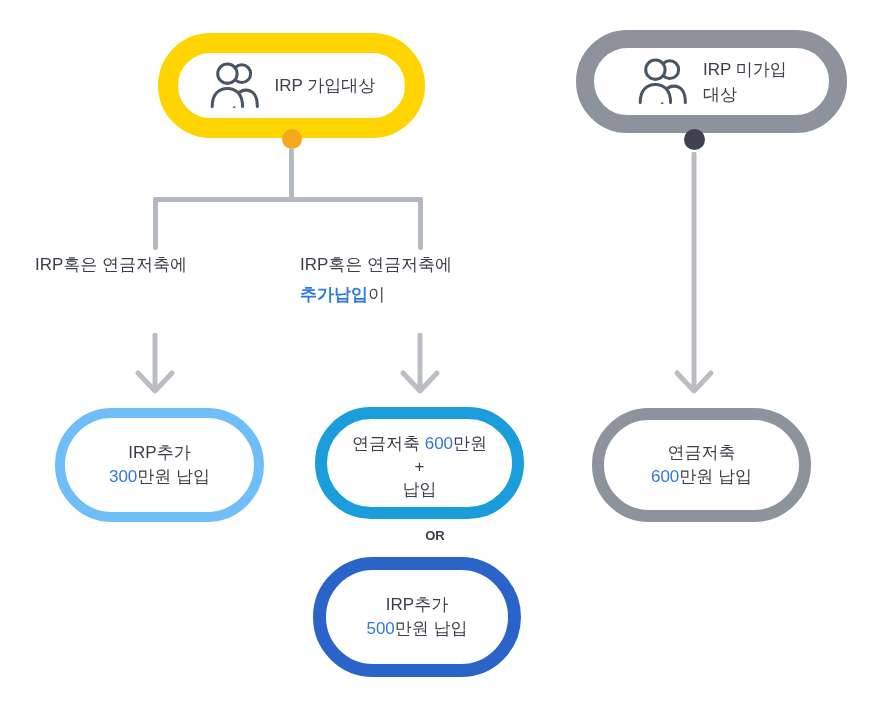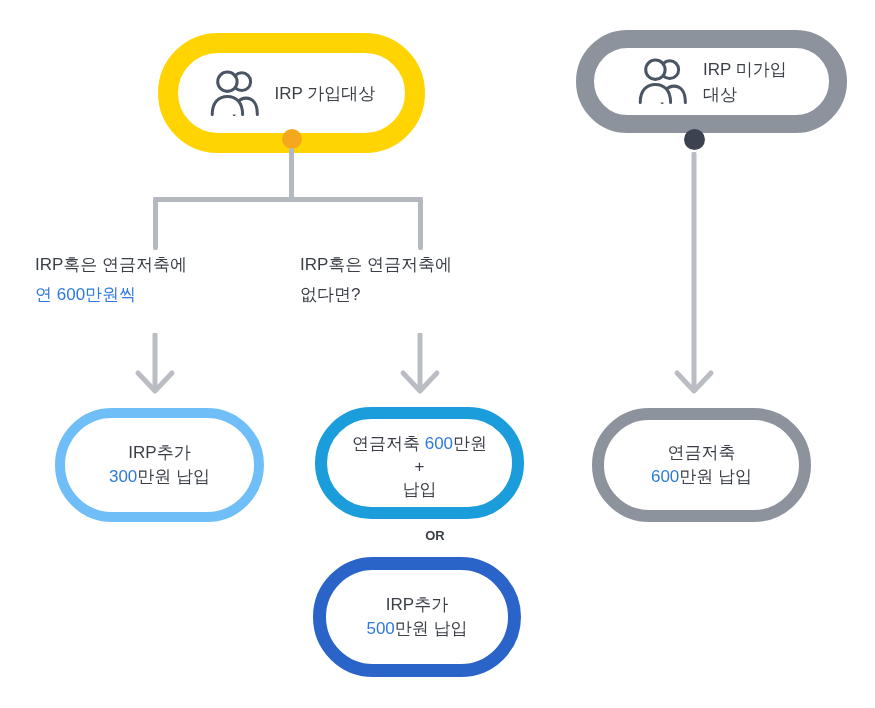--- a/index.html
+++ b/index.html
@@ -11,21 +11,21 @@
   html,body{margin:0;padding:0;background:var(--bg);}
   .canvas{
     position:relative; width:875px; height:708px; background:var(--bg);
     font-family:"Liberation Sans","DejaVu Sans",sans-serif; color:var(--text-dark);
     overflow:hidden;
   }
   .pill{
     position:absolute; box-sizing:border-box; border-radius:999px; background:#fff;
     display:flex; align-items:center; justify-content:center;
   }
-  .pill-yellow{left:158px; top:33px; width:267px; height:120px; border:20px solid var(--yellow);}
+  .pill-yellow{left:158px; top:33px; width:267px; height:105px; border:20px solid var(--yellow);}
   .pill-gray-top{left:576px; top:30px; width:271px; height:103px; border:18px solid var(--gray-border);}
   .pill-lblue{left:55px;  top:408px; width:209px; height:114px; border:10px solid var(--light-blue);}
   .pill-mblue{left:315px; top:407px; width:209px; height:112px; border:12px solid var(--medium-blue);}
   .pill-grayr{left:592px; top:408px; width:219px; height:114px; border:12px solid var(--gray-border);}
   .pill-dblue{left:313px; top:557px; width:208px; height:120px; border:13px solid var(--dark-blue);}
   .node-content{display:flex; align-items:center; gap:13px;}
   .node-text{font-size:17px; line-height:25px; text-align:left; color:var(--text-dark);}
   .people-icon{color:var(--icon-stroke); display:block;}
   .dot{position:absolute; border-radius:50%;}
   .dot-orange{left:282px; top:129px; width:20px; height:20px; background:var(--orange-dot);}
@@ -85,26 +85,25 @@
   </div>
   <div class="dot dot-dark"></div>
 
   <div class="cline stem"></div>
   <div class="cline hbar"></div>
   <div class="cline dropL"></div>
   <div class="cline dropR"></div>
 
   <div class="question q-left">
     <div>IRP혹은 연금저축에</div>
-    <div class="blue">연 600만원씩</div>
   </div>
 
   <div class="question q-right">
     <div>IRP혹은 연금저축에</div>
-    <div>없다면?</div>
+    <div><span class="blue bold">추가납입</span><span>이</span></div>
   </div>
 
   <svg class="arrow arrow-left" width="44" height="64" viewBox="0 0 44 64" fill="none" stroke="currentColor" stroke-width="5" stroke-linecap="round" stroke-linejoin="round">
     <line x1="22" y1="2" x2="22" y2="54"></line>
       <polyline points="5,40 22,58 39,40"></polyline>
   </svg>
   <svg class="arrow arrow-mid" width="44" height="64" viewBox="0 0 44 64" fill="none" stroke="currentColor" stroke-width="5" stroke-linecap="round" stroke-linejoin="round">
     <line x1="22" y1="2" x2="22" y2="54"></line>
       <polyline points="5,40 22,58 39,40"></polyline>
   </svg>

